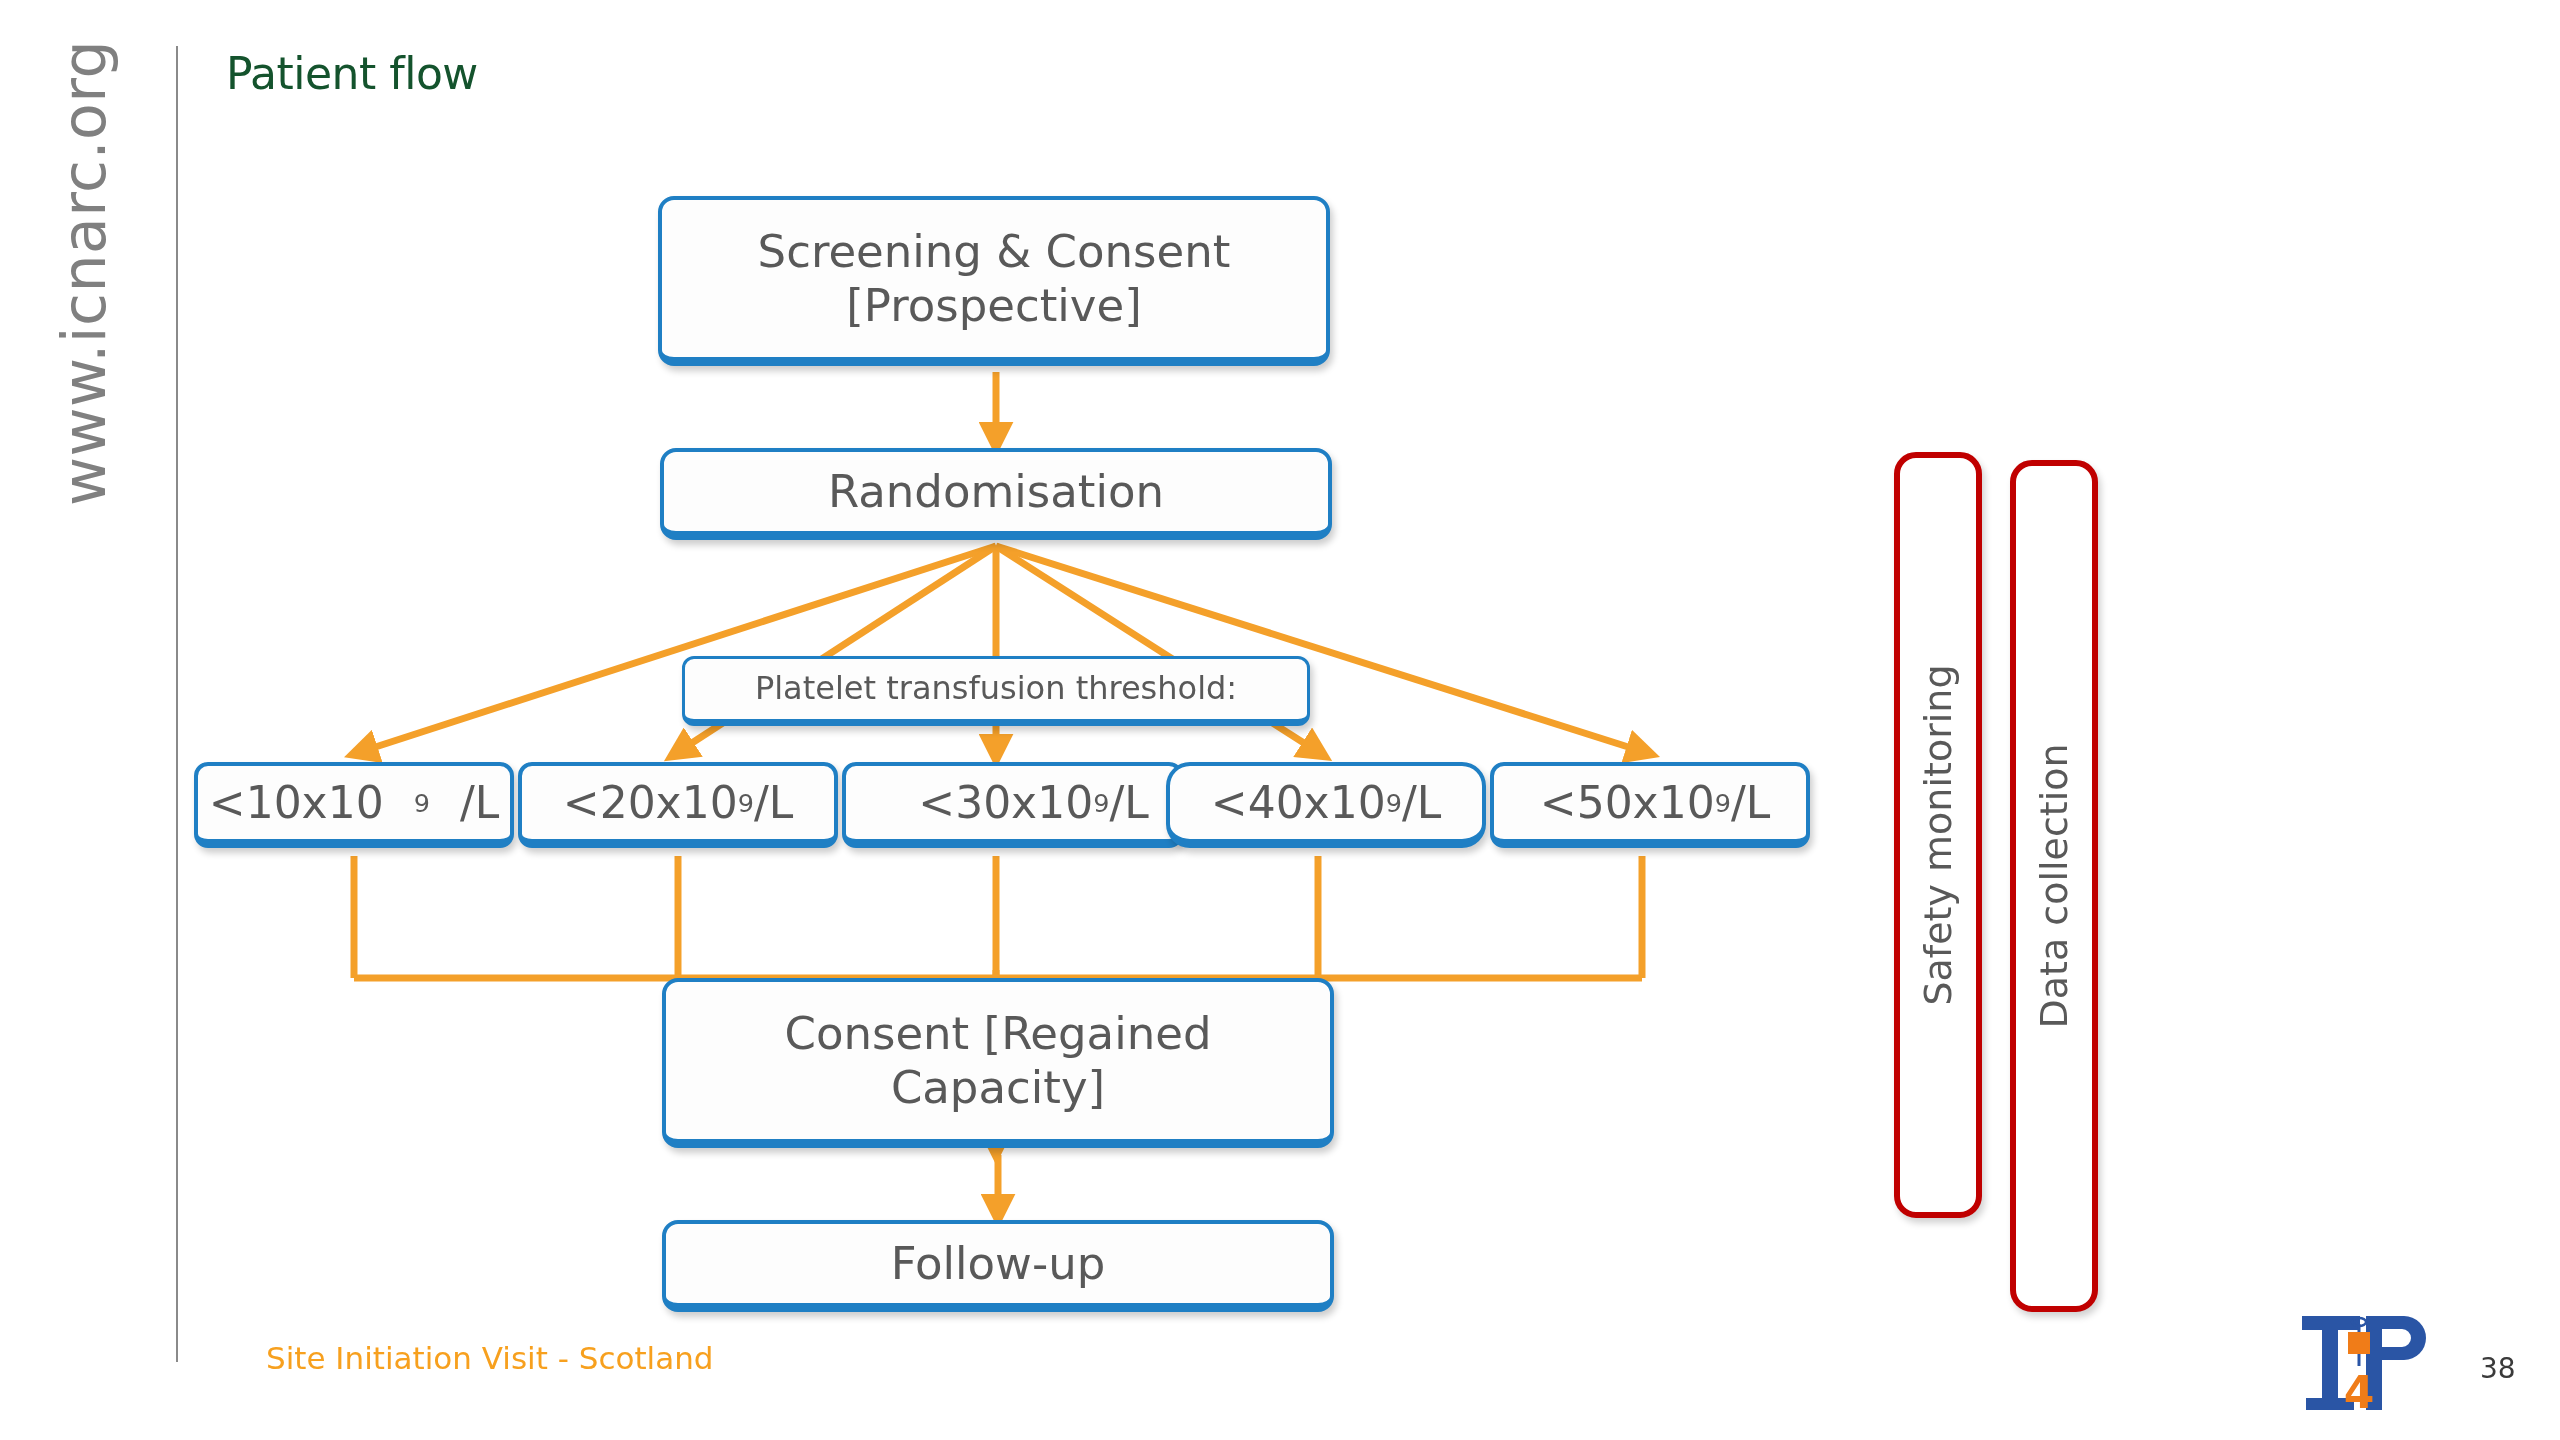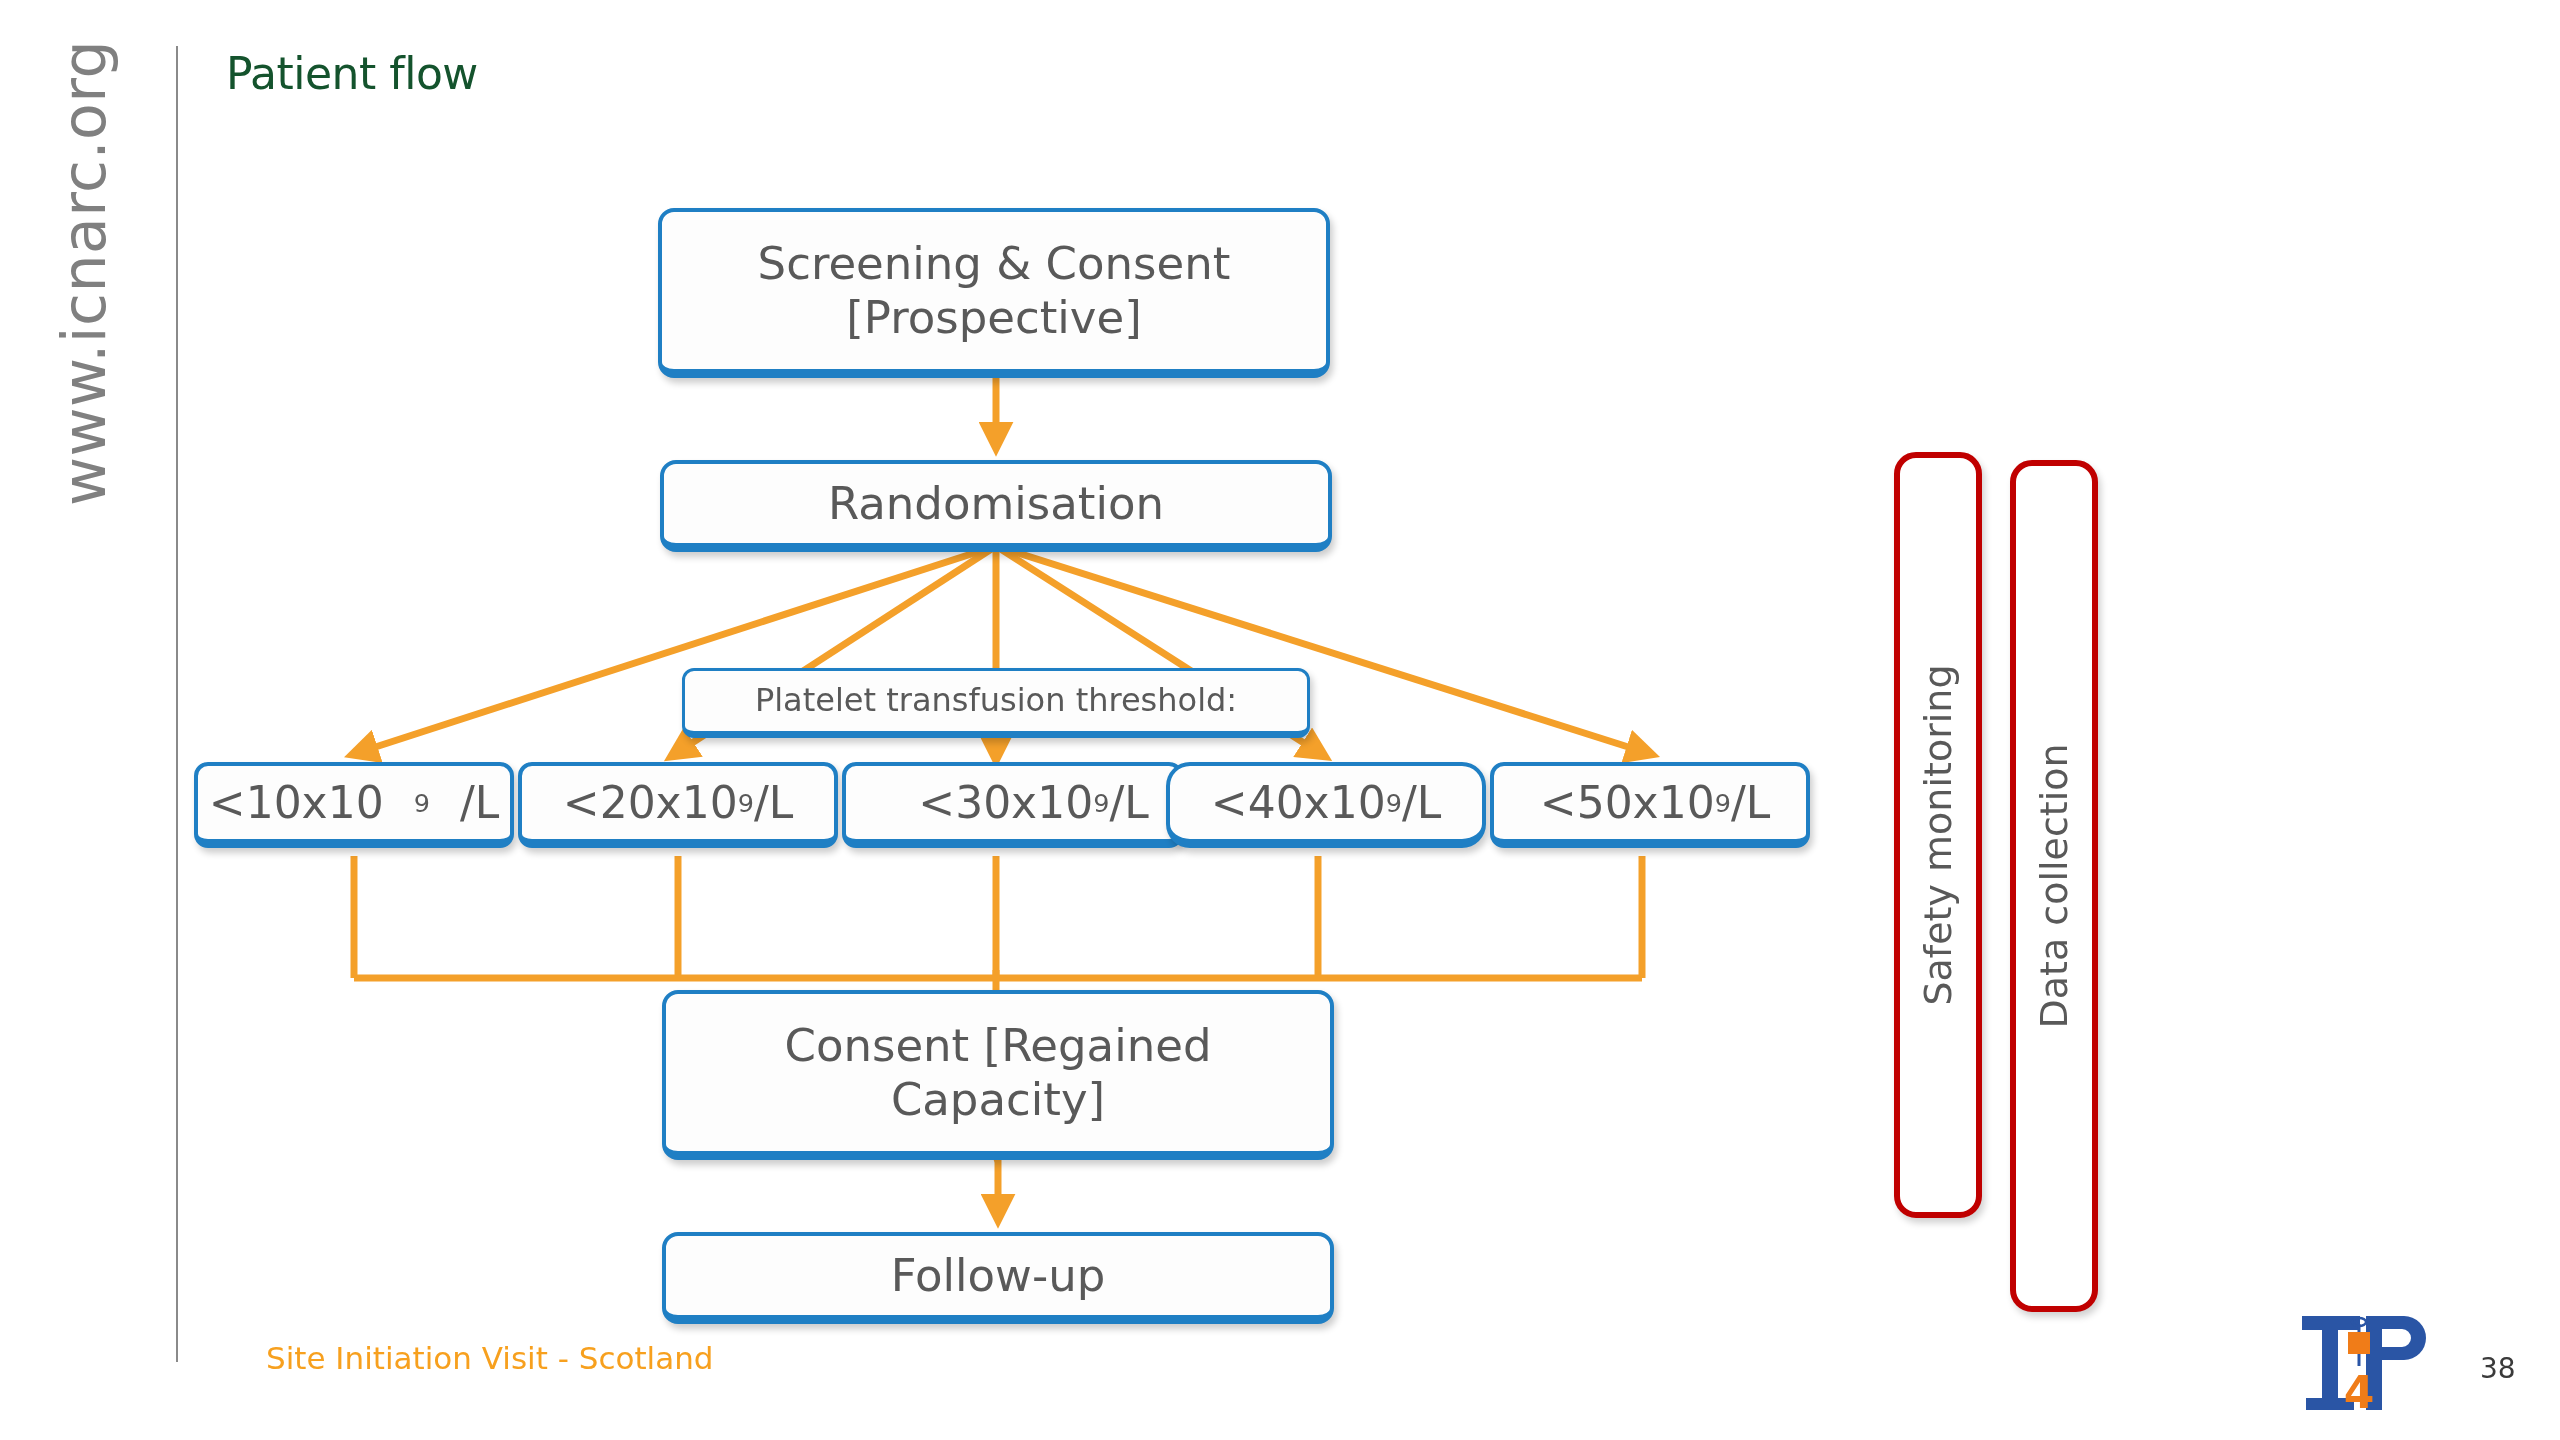--- a/index.html
+++ b/index.html
@@ -104,21 +104,20 @@
     border-bottom-width: 9px;
     border-radius: 16px;
     display: flex;
     align-items: center;
     justify-content: center;
     text-align: center;
     color: #595959;
     font-family: "DejaVu Sans", sans-serif;
     box-shadow: 3px 5px 7px rgba(0,0,0,0.20);
     line-height: 1.18;
-    margin-top: 12px;
   }
 
   #node-screening { left: 658px;  top: 196px;  width: 672px;  height: 170px; font-size: 45px; }
   #node-randomisation { left: 660px; top: 448px; width: 672px; height: 92px; font-size: 45px; }
   #node-threshold-label {
     left: 682px; top: 656px; width: 628px; height: 70px;
     font-size: 32px; border-radius: 12px; border-width: 3px; border-bottom-width: 7px;
   }
   #node-consent { left: 662px; top: 978px; width: 672px; height: 170px; font-size: 45px; }
   #node-followup { left: 662px; top: 1220px; width: 672px; height: 92px; font-size: 45px; }

